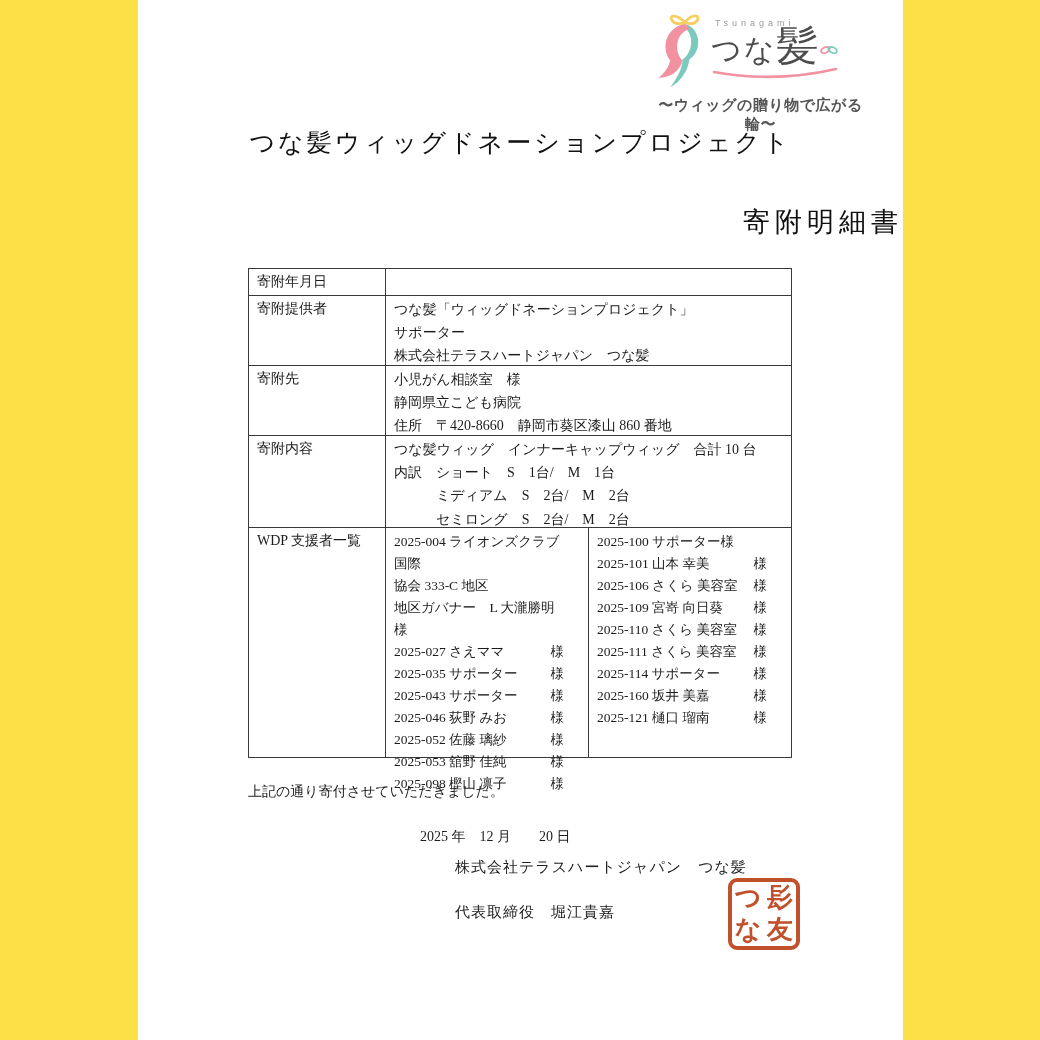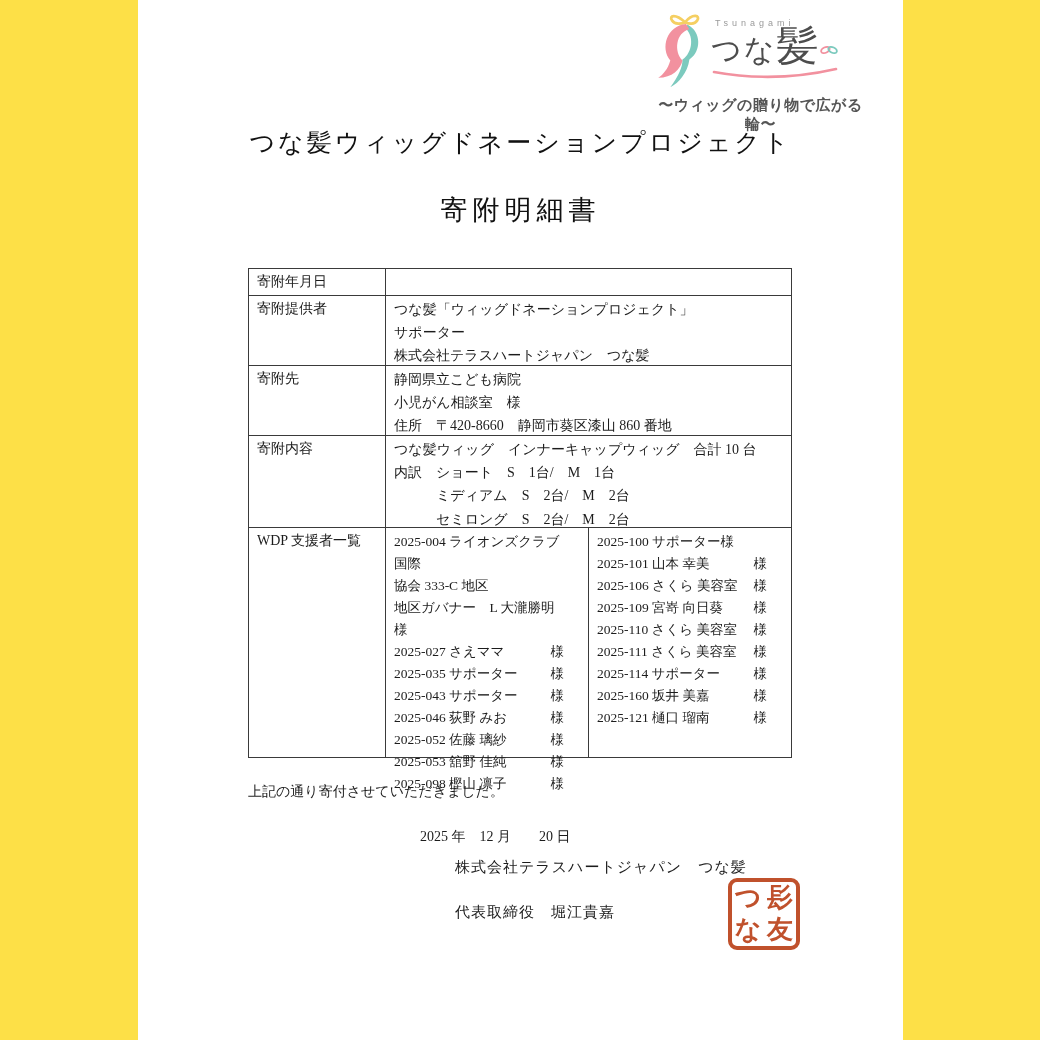--- a/index.html
+++ b/index.html
@@ -15,21 +15,21 @@
   .brand-en{font-family:"Liberation Sans","DejaVu Sans",sans-serif;font-size:9px;letter-spacing:4px;color:#9a9a9a;margin-left:4px;}
   .brand-jp-row{display:flex;align-items:baseline;color:#4d4d4d;}
   .brand-jp-head{font-size:30px;letter-spacing:2px;font-weight:500;}
   .brand-jp-tail{font-size:42px;font-weight:500;line-height:0.9;}
   .ribbon-accent{width:18px;height:18px;margin-left:2px;align-self:center;}
   .swoosh{display:block;width:128px;height:14px;margin-top:-4px;}
   .tagline{font-family:"Liberation Sans","DejaVu Sans",sans-serif;font-size:15px;font-weight:bold;color:#555;letter-spacing:0.5px;margin-top:2px;text-align:center;width:100%;}
 
   
   .title-main{position:absolute;top:126px;left:0;width:100%;text-align:center;font-size:25px;letter-spacing:3px;color:#111;}
-  .title-sub{position:absolute;top:192px;left:0;width:100%;text-align:center;font-size:27px;letter-spacing:5px;color:#111;}
+  .title-sub{position:absolute;top:204px;left:0;width:100%;text-align:right;font-size:27px;letter-spacing:5px;color:#111;}
 
   
   .dtable{position:absolute;left:110px;top:268px;width:544px;border:1.5px solid #3a3a3a;box-sizing:border-box;}
   .trow{display:flex;border-top:1px solid #3a3a3a;box-sizing:border-box;}
   .trow:first-child{border-top:none;gap:24px;}
   .tlabel{flex:0 0 137px;border-right:1px solid #3a3a3a;padding:2px 8px;box-sizing:border-box;font-size:14px;line-height:22px;}
   .tvalue{flex:1;padding:2px 8px;box-sizing:border-box;font-size:14px;}
   .tvalue .line{line-height:23.2px;white-space:pre-wrap;}
   .row-date{height:26px;}
   .row-date .tlabel,.row-date .tvalue{display:flex;align-items:center;padding-top:0;padding-bottom:0;}
@@ -104,22 +104,22 @@
         <div class="tvalue">
           <div class="line">つな髪「ウィッグドネーションプロジェクト」</div>
           <div class="line">サポーター</div>
           <div class="line">株式会社テラスハートジャパン　つな髪</div>
         </div>
       </div>
 
       <div class="trow row-recipient">
         <div class="tlabel">寄附先</div>
         <div class="tvalue">
+          <div class="line">小児がん相談室　様</div>
           <div class="line">静岡県立こども病院</div>
-          <div class="line">小児がん相談室　様</div>
           <div class="line">住所　〒420-8660　静岡市葵区漆山 860 番地</div>
         </div>
       </div>
 
       <div class="trow row-contents">
         <div class="tlabel">寄附内容</div>
         <div class="tvalue">
           <div class="line">つな髪ウィッグ　インナーキャップウィッグ　合計 10 台</div>
           <div class="line">内訳　ショート　S　1台/　M　1台</div>
           <div class="line">　　　ミディアム　S　2台/　M　2台</div>

